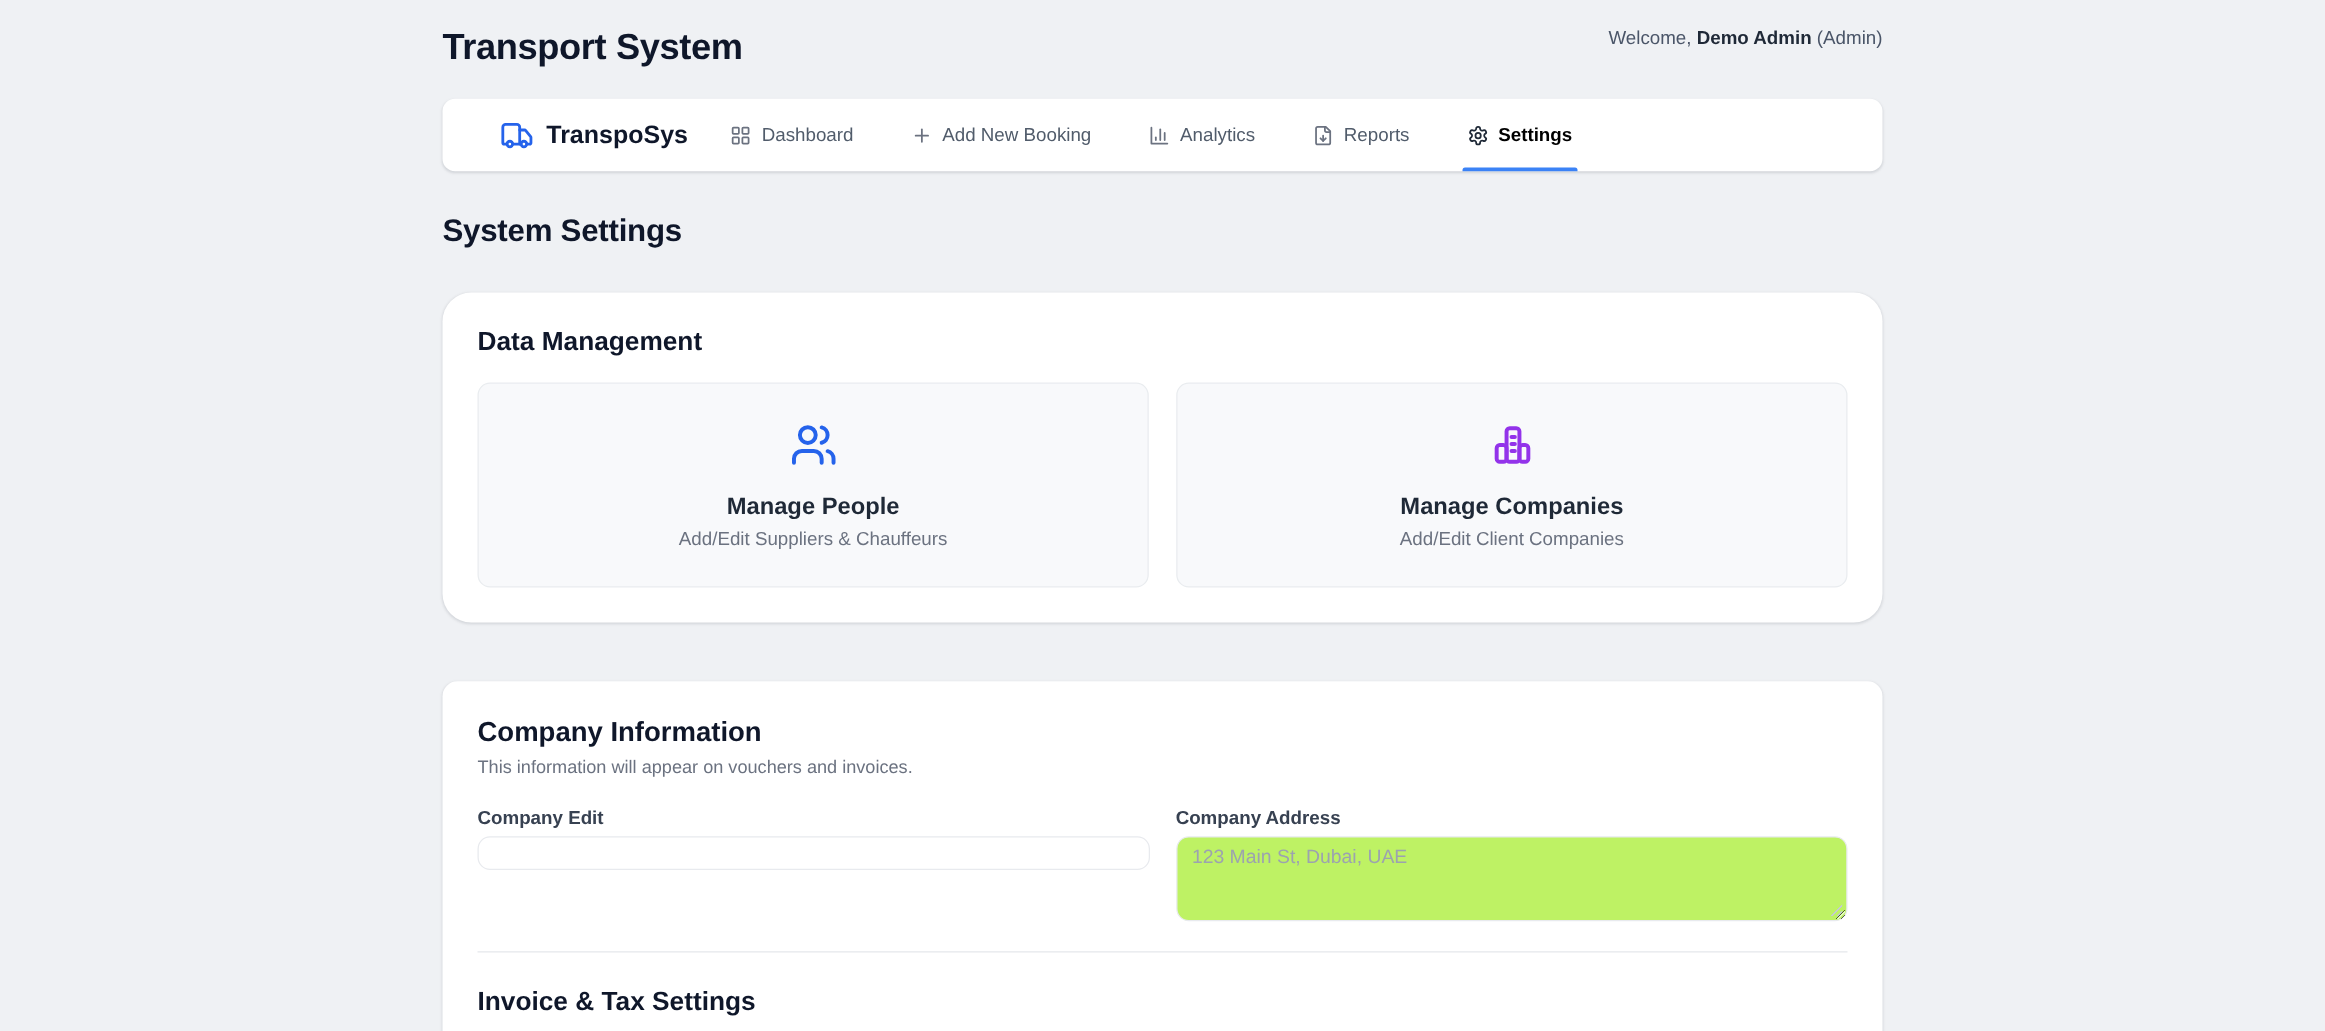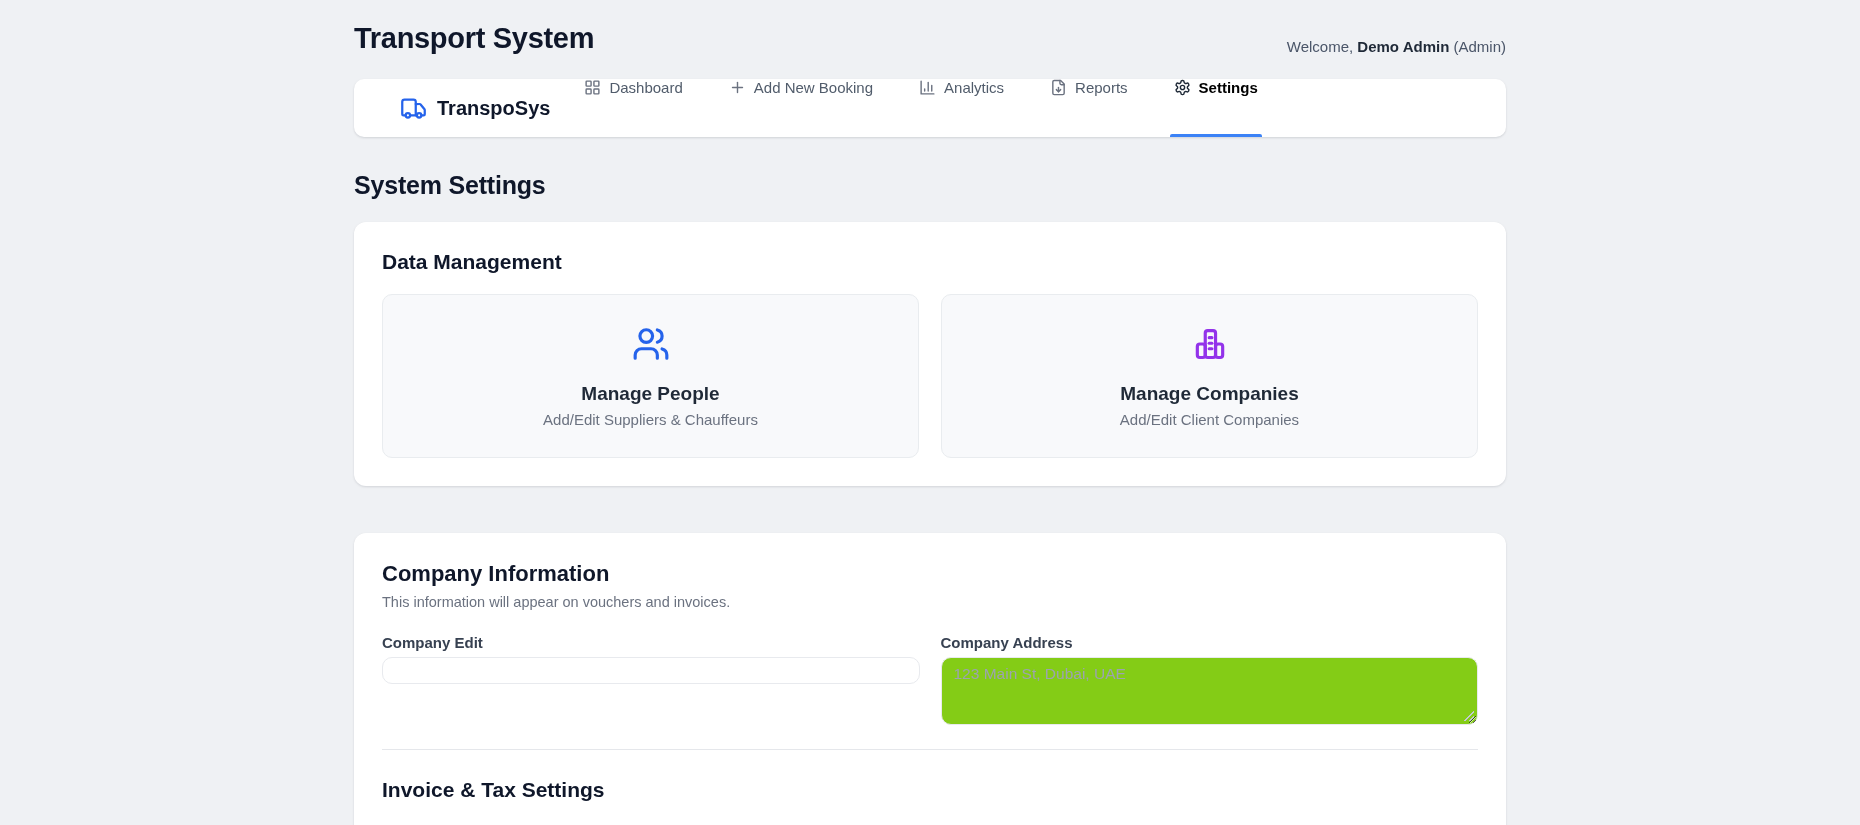--- a/index.html
+++ b/index.html
@@ -8,21 +8,21 @@
     background: #eff1f4;
     font-family: "Liberation Sans", sans-serif;
     color: #111827;
   }
   .page { width: 1152px; margin: 0 auto; }
 
   
   .header-row {
     margin-top: 22px;
     display: flex;
-    align-items: flex-end;
+    align-items: flex-start;
     justify-content: space-between;
   }
   .page-title {
     font-size: 29px;
     font-weight: 700;
     color: #0f172a;
     letter-spacing: -0.3px;
   }
   .welcome { font-size: 15px; color: #4a5568; }
   .welcome b { color: #1f2937; font-weight: 700; }
@@ -39,21 +39,21 @@
     padding: 0 46px;
   }
   .brand {
     display: flex; align-items: center; gap: 10px;
     margin-right: 30px; cursor: pointer;
   }
   .brand-name { font-size: 20px; font-weight: 700; color: #0f172a; }
   .tabs { display: flex; align-items: stretch; gap: 38px; }
   .tab {
     position: relative;
-    display: flex; gap: 8px;
+    display: flex; align-items: center; gap: 8px;
     padding: 0 4px;
     font-size: 15px;
     color: #515c6b;
     cursor: pointer;
     white-space: nowrap;
   }
   .tab svg { stroke: #6b7280; }
   .tab.active { color: #000000; font-weight: 700; }
   .tab.active svg { stroke: #1f2937; }
   .tab.active::after {
@@ -74,21 +74,21 @@
     letter-spacing: -0.2px;
   }
 
   
   .card {
     background: #ffffff;
     border-radius: 12px;
     box-shadow: 0 1px 2px rgba(16,24,40,.05), 0 1px 3px rgba(16,24,40,.08);
     padding: 28px;
   }
-  .card-dm { margin-top: 22px; }
+  .card-dm { margin-top: 34px; border-radius: 23px; }
   .card-ci { margin-top: 47px; padding-bottom: 60px; }
   .card-title { font-size: 21px; font-weight: 700; color: #0f172a; }
 
   
   .tile-grid {
     margin-top: 20px;
     display: grid;
     grid-template-columns: 1fr 1fr;
     gap: 22px;
   }
@@ -134,21 +134,21 @@
     color: #1f2937;
     outline: none;
   }
   .ta-wrap { position: relative; }
   .text-area {
     display: block;
     width: 100%;
     height: 68px;
     border: 1px solid #e8eaee;
     border-radius: 10px;
-    background: #84cc16;
+    background: #bef264;
     padding: 7px 12px;
     font-family: "Liberation Sans", sans-serif;
     font-size: 15.5px;
     color: #1f2937;
     resize: vertical;
     outline: none;
   }
   .text-input::placeholder, .text-area::placeholder { color: #9ca3af; }
   .resize-grip {
     position: absolute;

